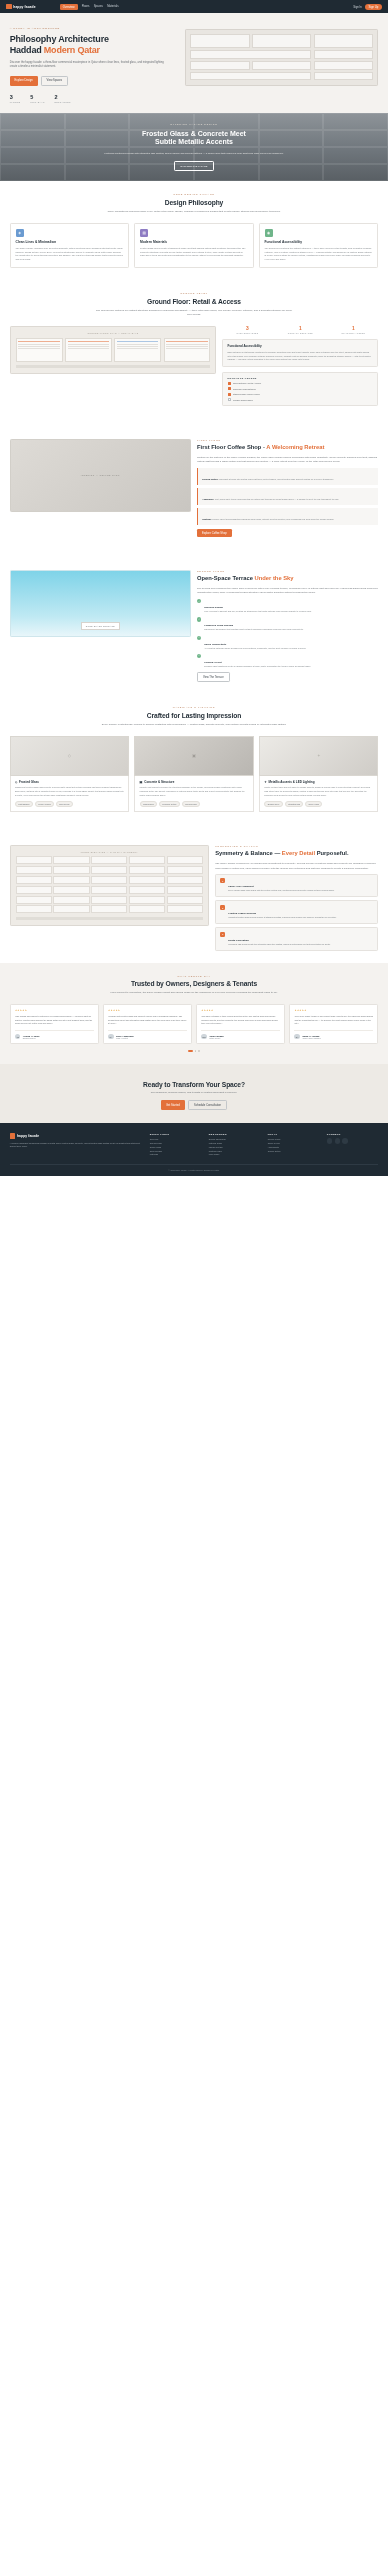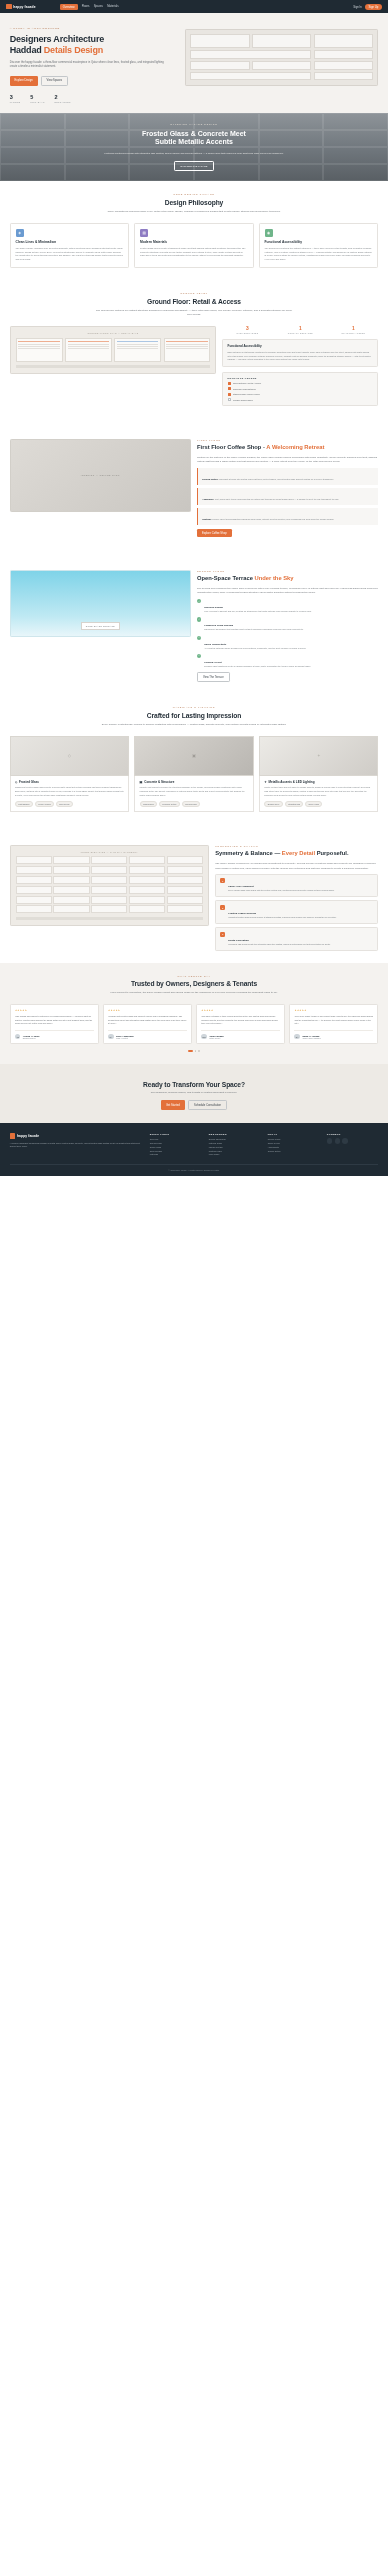--- a/index.html
+++ b/index.html
@@ -174,22 +174,22 @@
     <div class="nav-right">
       <span class="signin">Sign In</span>
       <span class="signup">Sign Up</span>
     </div>
   </div>
 
   <div class="hero">
     <div class="hero-left">
       <div class="eyebrow">A STUDY IN ARCHITECTURE</div>
       <h1>
-        <span>Designers Architecture</span><br>
-        <span>Haddad </span><span class="accent">Details Design</span>
+        <span>Philosophy Architecture</span><br>
+        <span>Haddad </span><span class="accent">Modern Qatar</span>
       </h1>
       <p class="hero-p">Discover the happy facade: a three-floor commercial masterpiece in Qatar where clean lines, frosted glass, and integrated lighting create a timeless minimalist statement.</p>
       <div class="btn-row">
         <span class="btn btn-primary">Explore Design</span>
         <span class="btn btn-outline">View Spaces</span>
       </div>
       <div class="stats">
         <div>
           <div class="stat-num">3</div>
           <div class="stat-lbl">FLOORS</div>

